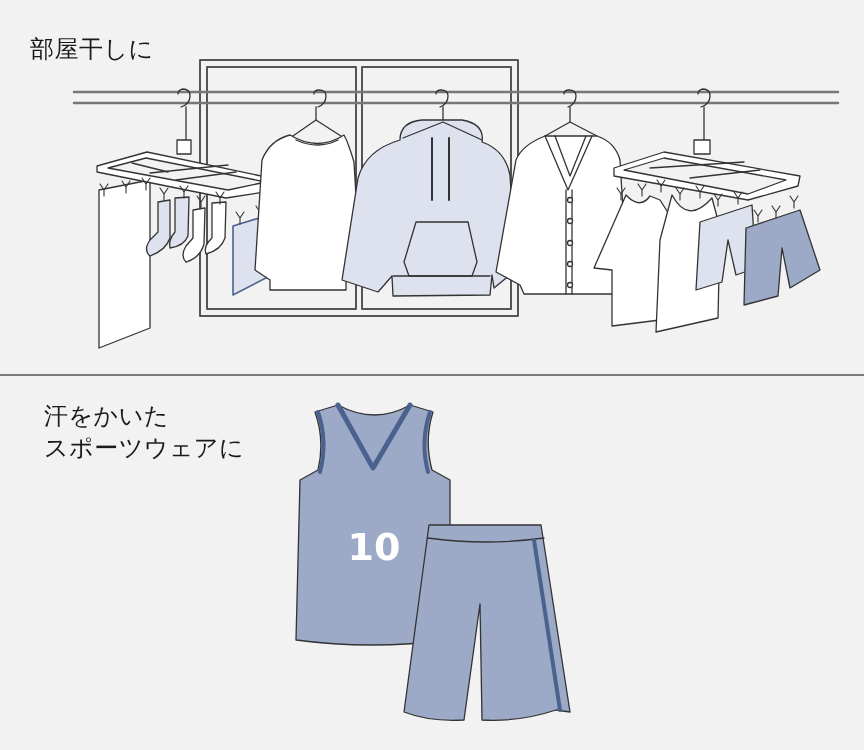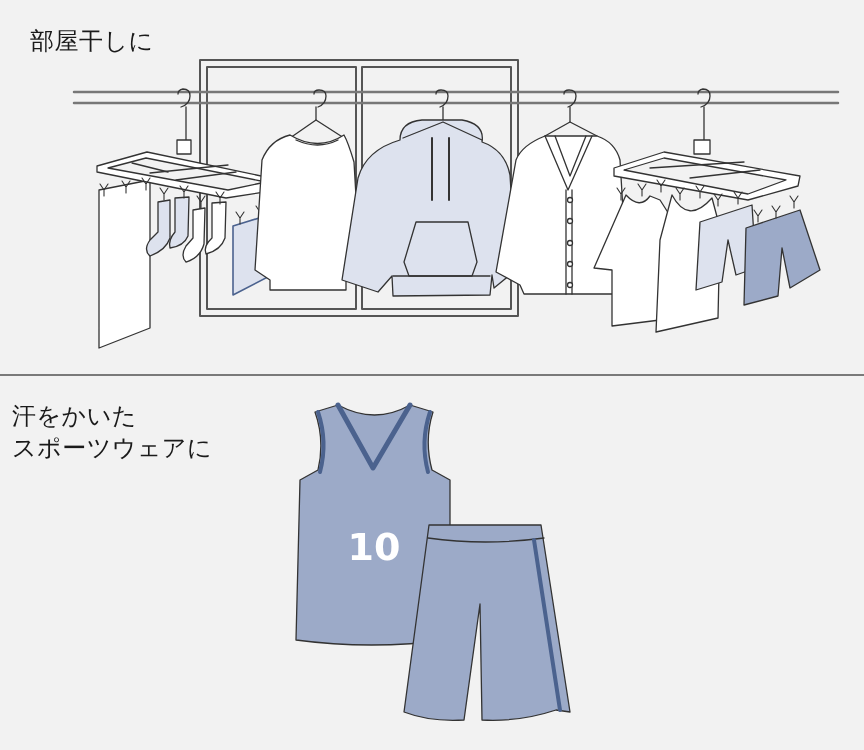--- a/index.html
+++ b/index.html
@@ -1,24 +1,24 @@
 <!DOCTYPE html>
 <html><head>
 <meta charset="utf-8">
 <style>
   html, body { margin:0; padding:0; }
   body { width:864px; height:750px; background:#f2f2f2; position:relative; overflow:hidden;
          font-family:"DejaVu Sans","Liberation Sans",sans-serif; color:#1a1a1a; }
   .panel { position:absolute; left:0; width:864px; }
-  .panel-top { top:0; height:452px; }
+  .panel-top { top:8px; height:452px; }
   .panel-bottom { top:376px; height:374px; }
   .divider { position:absolute; left:0; top:374px; width:864px; height:2px; background:#7a7a7a; }
   .label { position:absolute; font-size:24px; line-height:32px; letter-spacing:0.5px; white-space:pre; }
   .label-top { left:30px; top:25px; }
-  .label-bottom { left:12px; top:400px; }
+  .label-bottom { left:44px; top:400px; }
   svg.scene { position:absolute; left:0; top:0; }
   .num { font-family:"DejaVu Sans","Liberation Sans",sans-serif; font-weight:bold; }
 </style>
 </head>
 <body>
 
 <div class="panel panel-top">
   <div class="label label-top">部屋干しに</div>
 </div>
 

